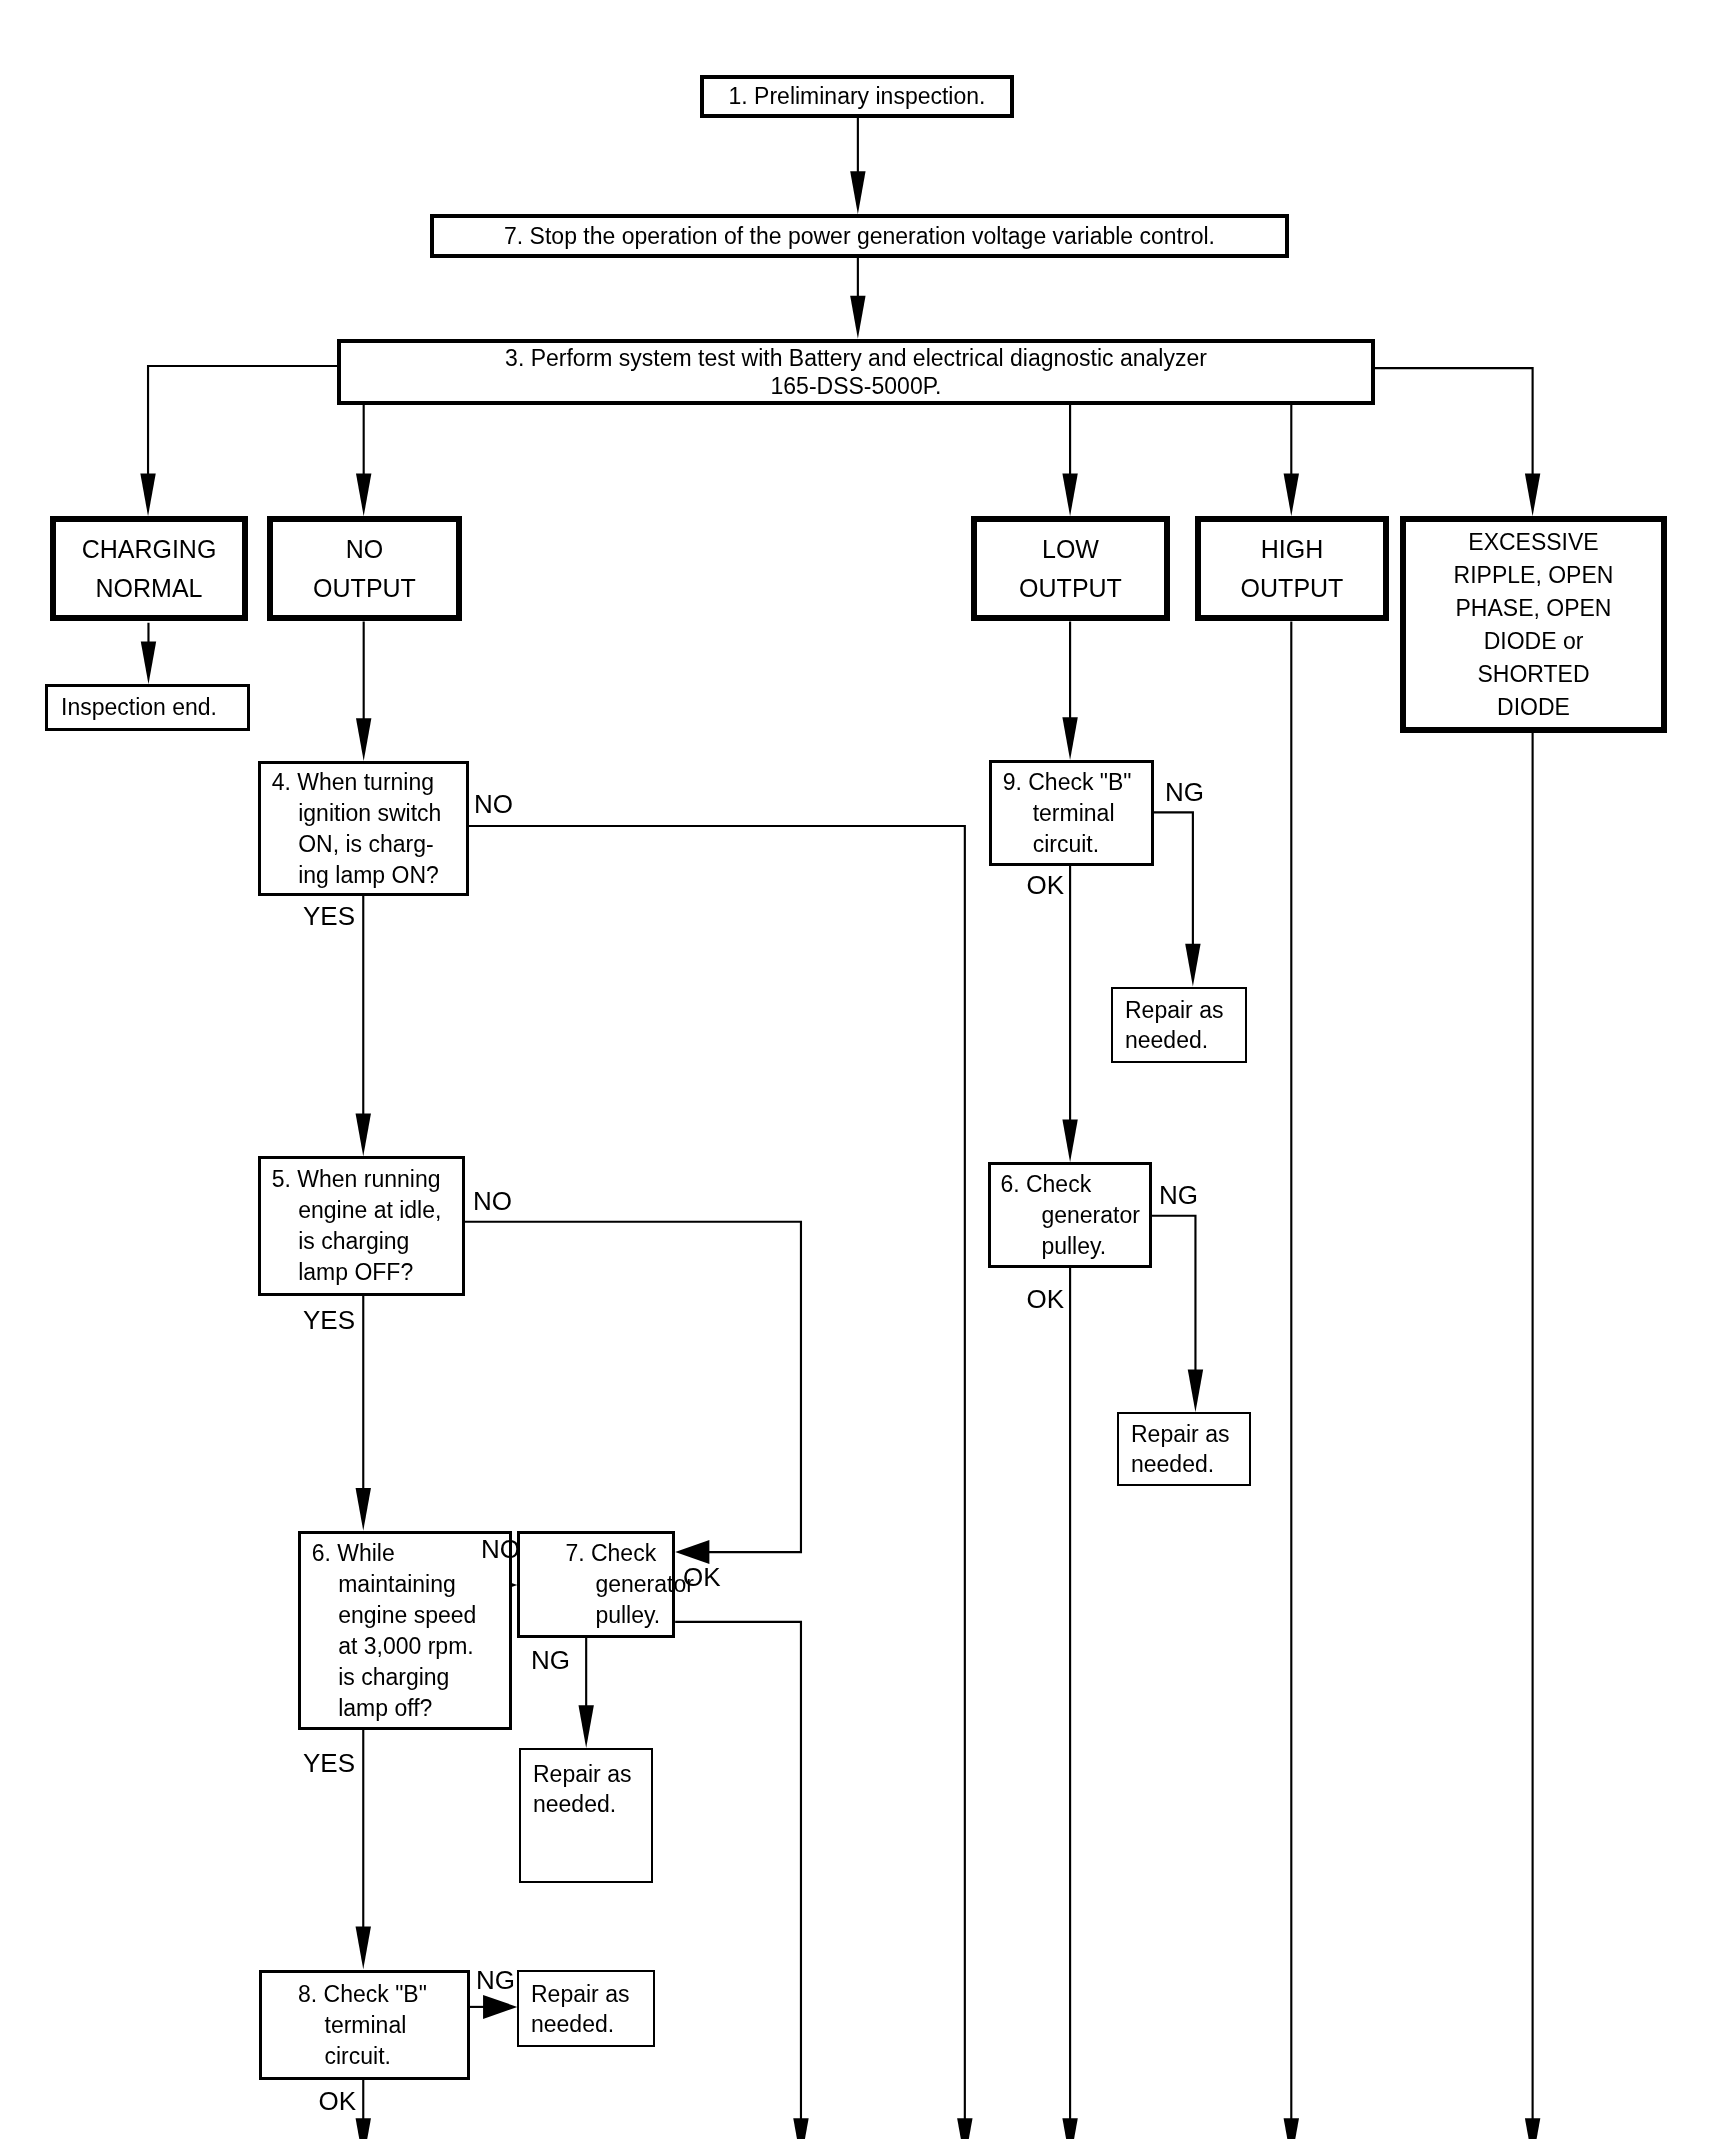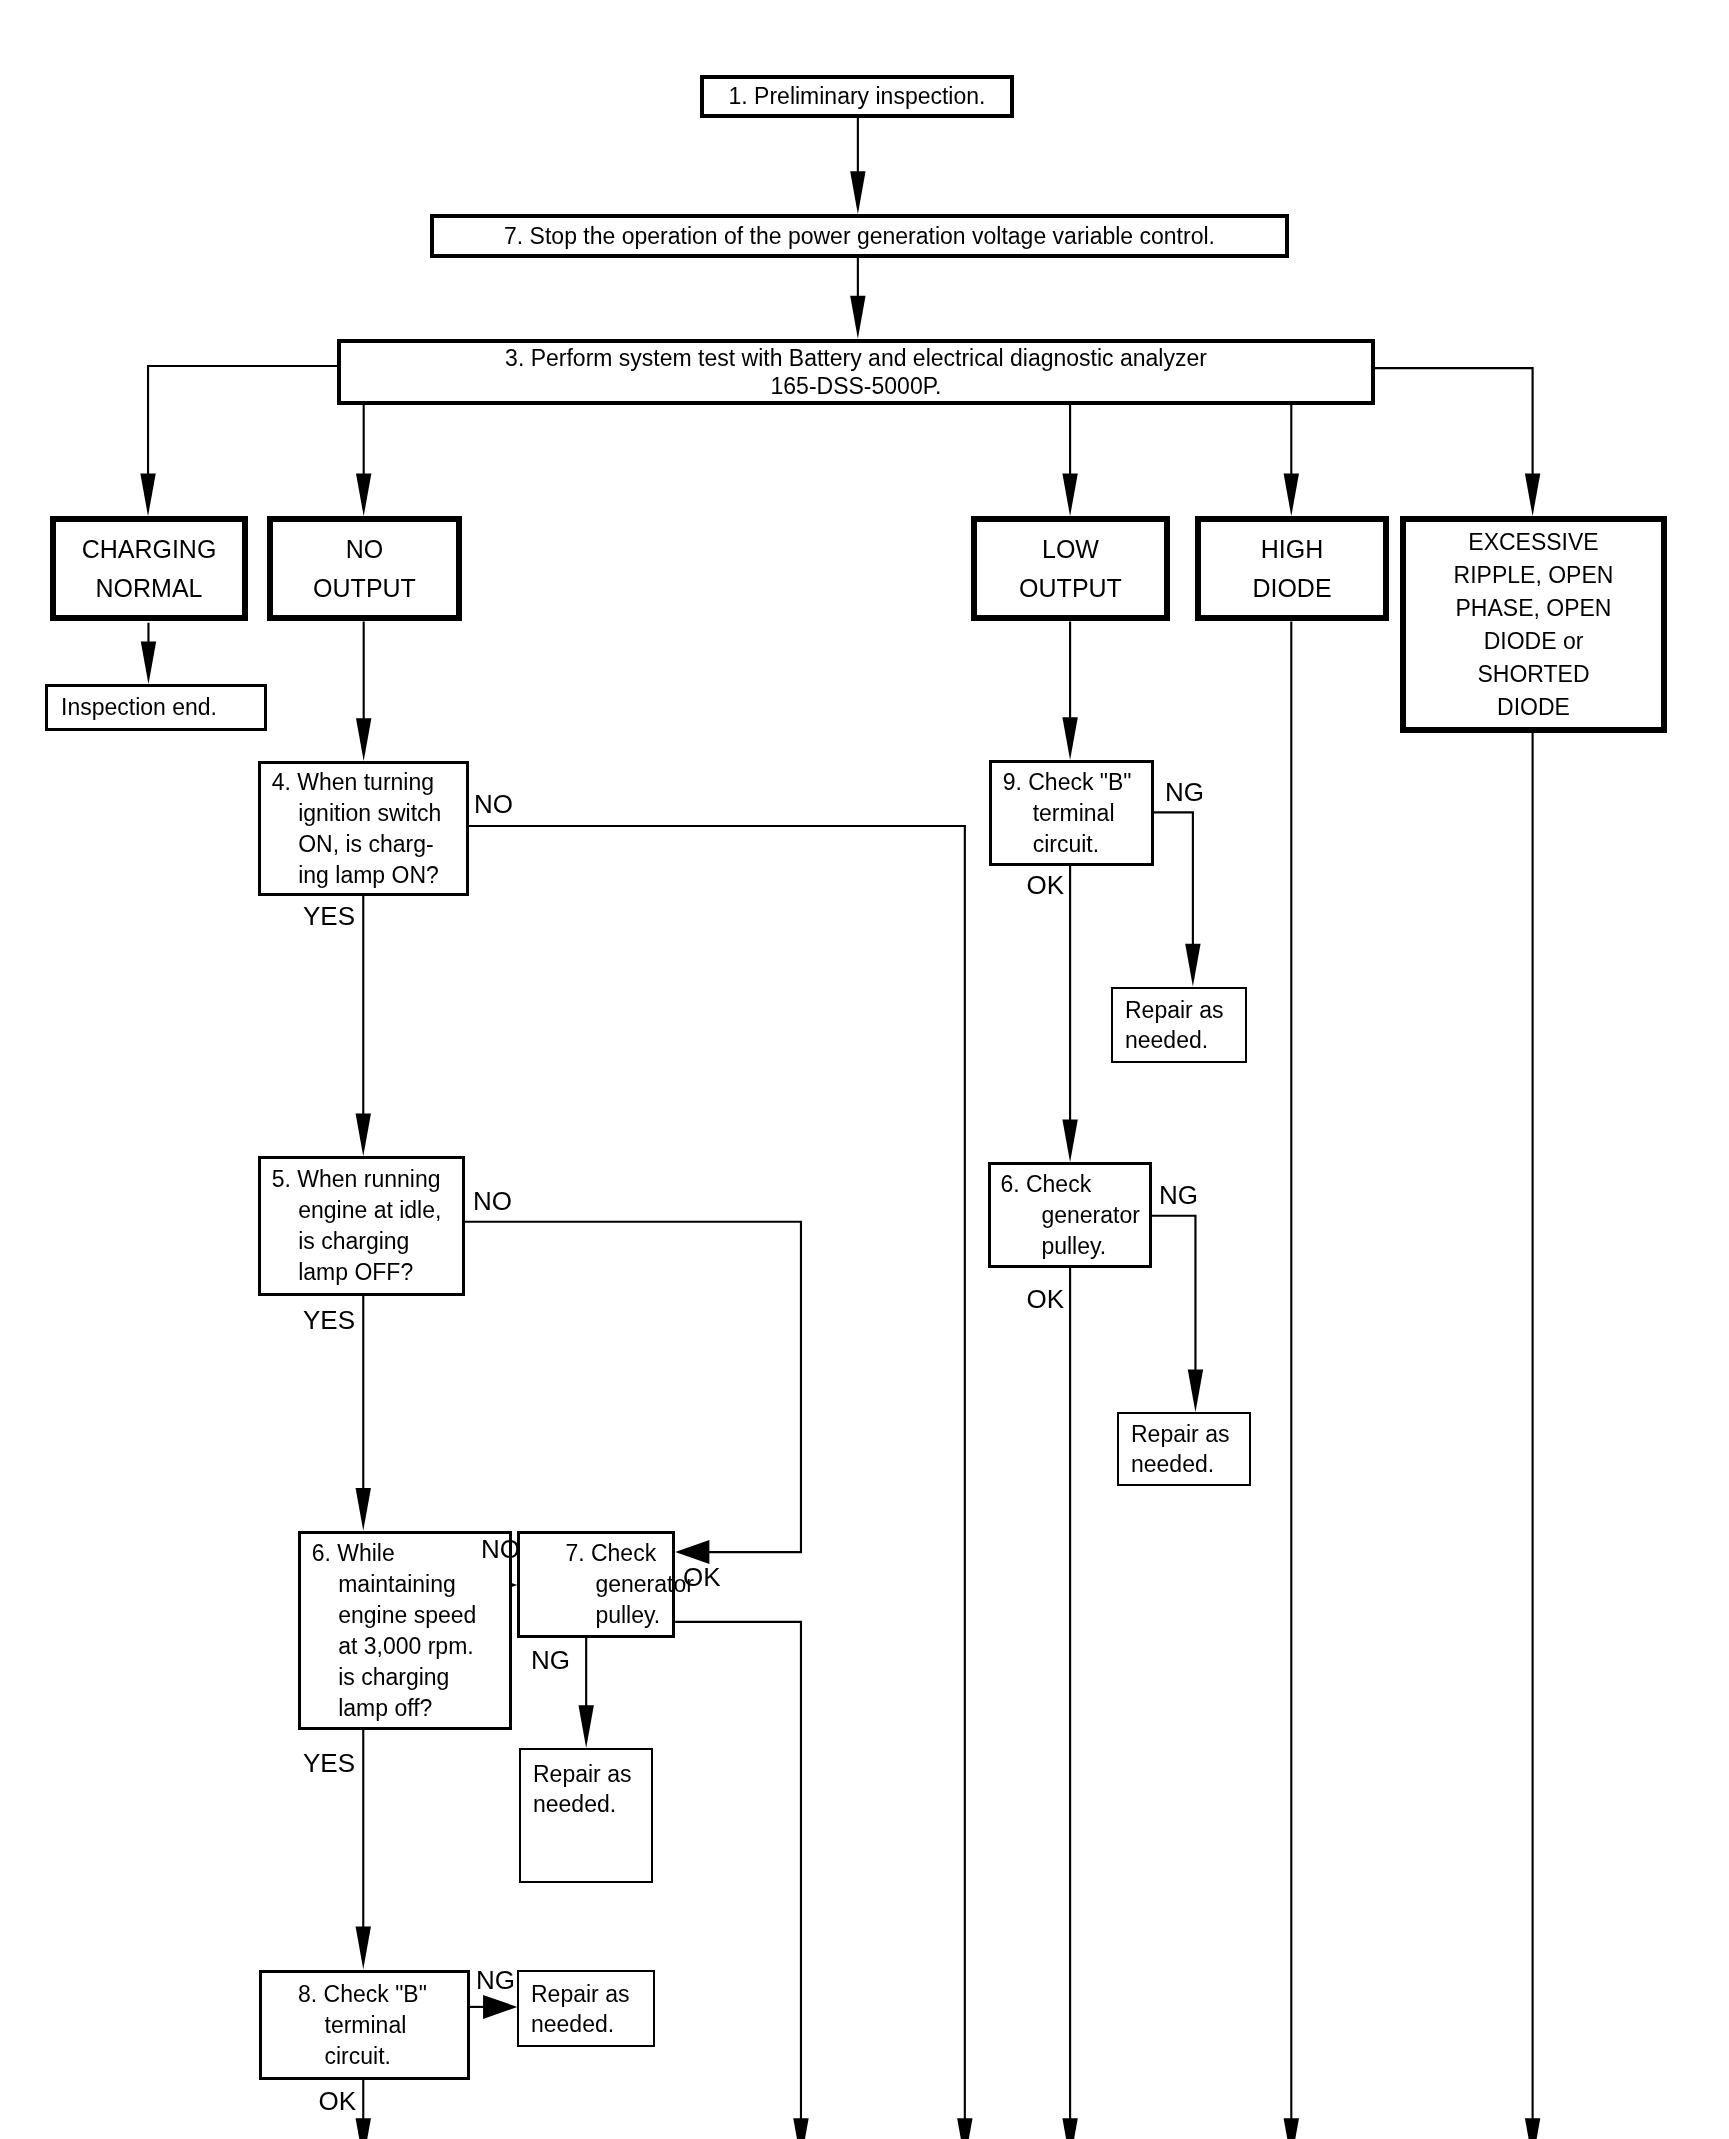--- a/index.html
+++ b/index.html
@@ -103,33 +103,33 @@
 OUTPUT</span>
   </div>
 
   <div class="box c" style="left:971px;top:516px;width:199px;height:105px;border-width:6px;font-size:25px;line-height:39px;">
     <span class="txt">LOW
 OUTPUT</span>
   </div>
 
   <div class="box c" style="left:1195px;top:516px;width:194px;height:105px;border-width:6px;font-size:25px;line-height:39px;">
     <span class="txt">HIGH
-DIODE</span>
+OUTPUT</span>
   </div>
 
   <div class="box c" style="left:1400px;top:516px;width:267px;height:217px;border-width:6px;font-size:23px;line-height:33px;">
     <span class="txt">EXCESSIVE
 RIPPLE, OPEN
 PHASE, OPEN
 DIODE or
 SHORTED
 DIODE</span>
   </div>
 
-  <div class="box l" style="left:45px;top:684px;width:222px;height:47px;border-width:3.9px;font-size:23px;padding-left:13px;">
+  <div class="box l" style="left:45px;top:684px;width:205px;height:47px;border-width:3.9px;font-size:23px;padding-left:13px;">
     <span class="txt">Inspection end.</span>
   </div>
 
   <div class="box l" style="left:258px;top:761px;width:211px;height:135px;border-width:3px;font-size:23px;line-height:31px;padding-left:10.7px;">
     <span class="txt hang" style="padding-left:26.5px;text-indent:-26.5px;">4. When turning
 ignition switch
 ON, is charg-
 ing lamp ON?</span>
   </div>
 

